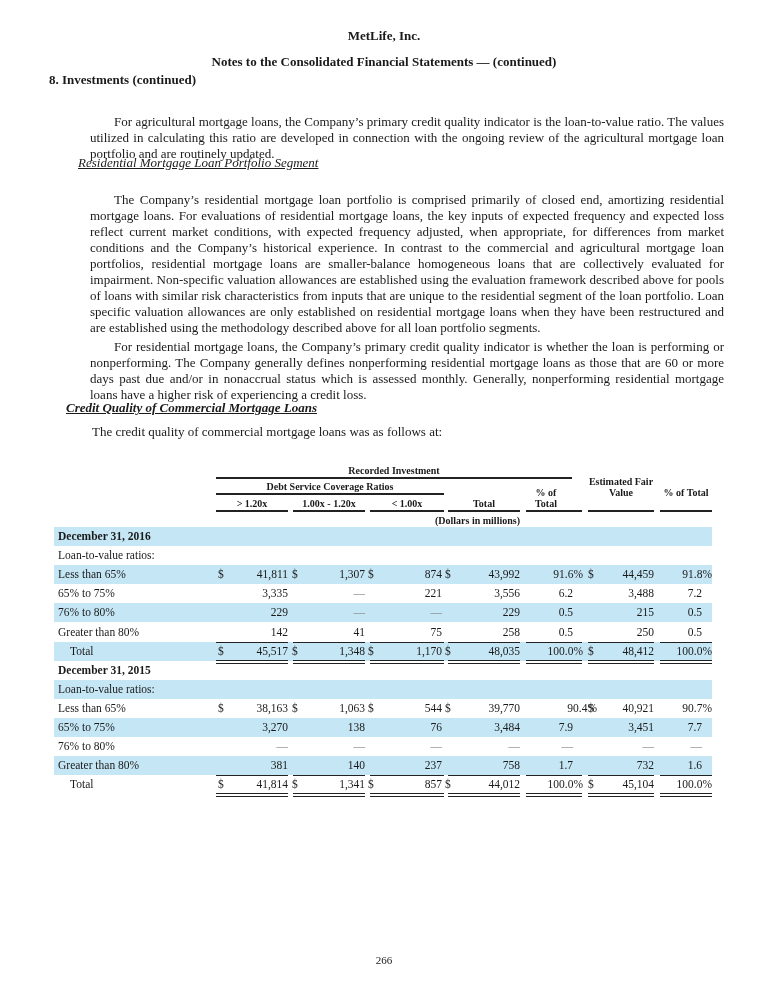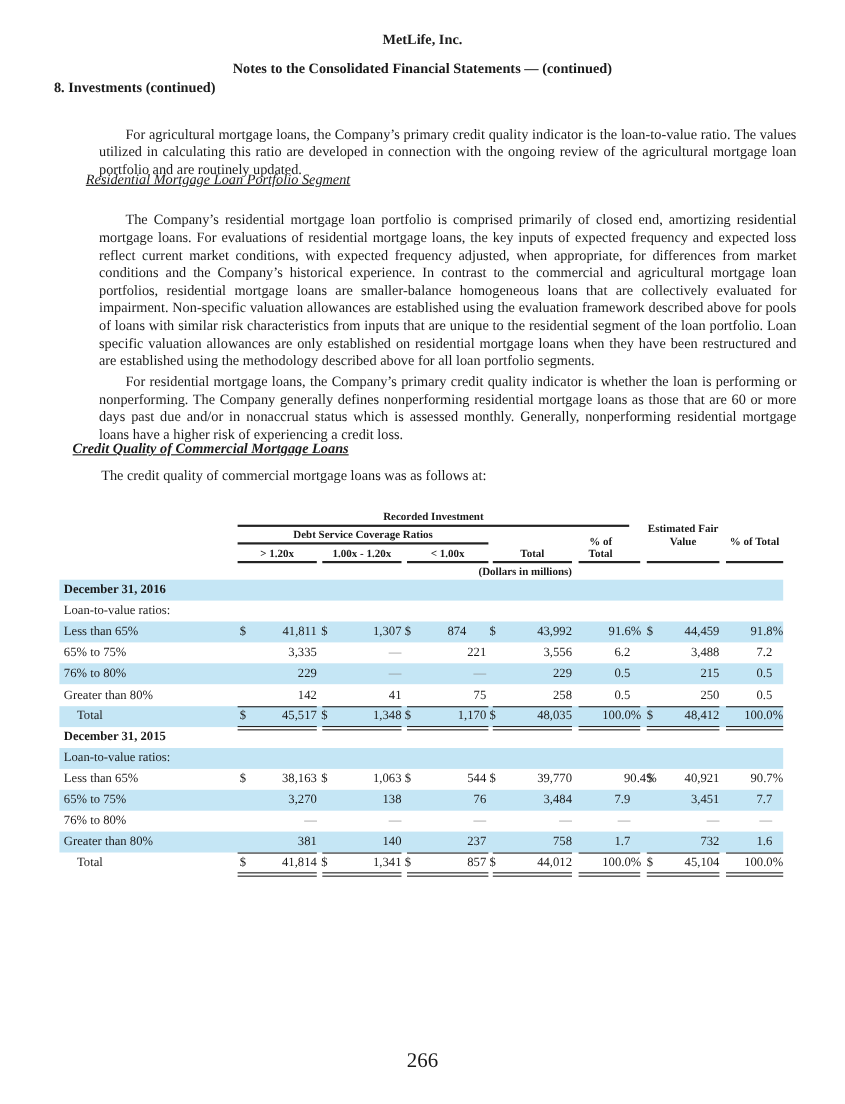--- a/index.html
+++ b/index.html
@@ -21,21 +21,21 @@
   .dbl { position:absolute; height:4px; border-top:1.5px solid #222; border-bottom:1.5px solid #222; box-sizing:border-box; }
 
   .row { position:absolute; left:54px; width:658px; height:19px; font-size:11.5px; }
   .row.shade { background:#c5e6f5;font-family:Liberation Serif, serif; }
   .row .lbl { position:absolute; left:4px; top:3px; white-space:nowrap; }
   .row .lbl.bold { font-weight:bold; }
   .row .lbl.ind { left:16px; }
   .cell { position:absolute; top:3px; text-align:right; white-space:nowrap; }
   .dollar { position:absolute; top:3px; }
   .dash { color:#888; }
-  #page-num { position:absolute; top:954px; left:0; width:768px; font-size:19px; }
+  #page-num { position:absolute; top:954px; left:0; width:768px; font-size:11px; }
 </style>
 </head>
 <body>
 
 <div id="company" class="center">MetLife, Inc.</div>
 <div id="subtitle" class="center">Notes to the Consolidated Financial Statements — (continued)</div>
 <div id="section">8. Investments (continued)</div>
 
 <p class="para" style="top:102px;"><span class="ind"></span><span>For agricultural mortgage loans, the Company’s primary credit quality indicator is the loan-to-value ratio. The values utilized in calculating this ratio are developed in connection with the ongoing review of the agricultural mortgage loan portfolio and are routinely updated.</span></p>
 
@@ -79,21 +79,21 @@
       </div>
       <div class="row" style="top: 546.1px;">
         <span class="lbl">Loan-to-value ratios:</span>
       </div>
       <div class="row shade" style="top: 565.2px;">
         <span class="lbl">Less than 65%</span>
         <span class="cell" style="right: 424px;">41,811</span>
         <span class="dollar" style="left: 164px;">$</span>
         <span class="cell" style="right: 347px;">1,307</span>
         <span class="dollar" style="left: 238px;">$</span>
-        <span class="cell" style="right: 288px;">874</span>
+        <span class="cell" style="right: 270px;">874</span>
         <span class="dollar" style="left: 314px;">$</span>
         <span class="cell" style="right: 192px;">43,992</span>
         <span class="dollar" style="left: 391px;">$</span>
         <span class="cell" style="right: 129px;">91.6%</span>
         <span class="cell" style="right: 58px;">44,459</span>
         <span class="dollar" style="left: 534px;">$</span>
         <span class="cell" style="right: 0px;">91.8%</span>
       </div>
       <div class="row" style="top: 584.3px;">
         <span class="lbl">65% to 75%</span>

